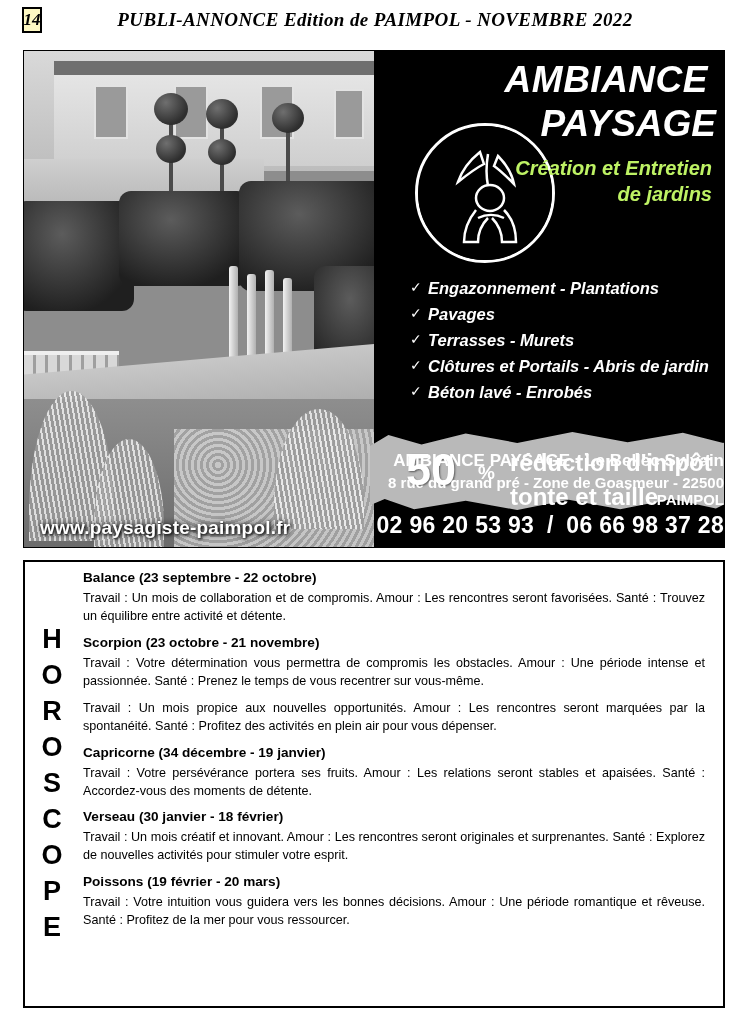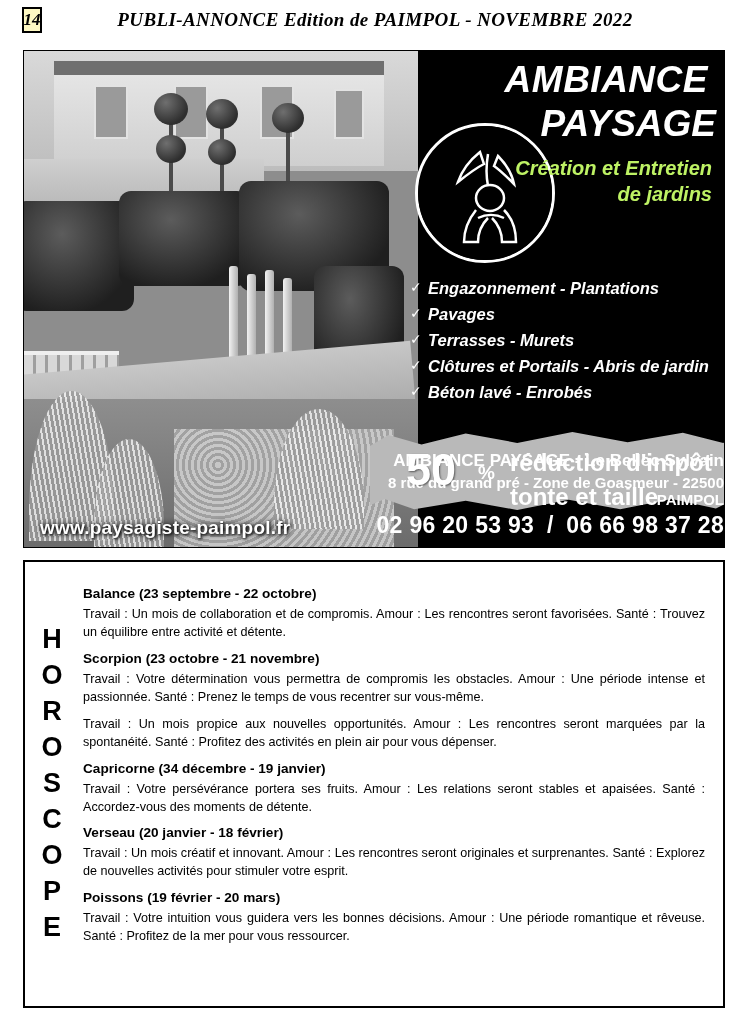--- a/index.html
+++ b/index.html
@@ -51,21 +51,21 @@
     left: 23px; top: 50px;
     width: 702px; height: 498px;
     background: #000;
     border: 1px solid #000;
     overflow: hidden;
   }
   
   .ad-photo {
     position: absolute;
     left: 0; top: 0;
-    width: 394px; height: 498px;
+    width: 350px; height: 498px;
     overflow: hidden;
     background: #8d8d8d;
   }
   .sky {
     position: absolute; left:0; top:0; width:100%; height:120px;
     background: linear-gradient(#d9d9d9, #bdbdbd);
   }
   .house {
     position: absolute; left: 30px; top: 10px; width: 330px; height: 105px;
     background: linear-gradient(#e8e8e8, #cfcfcf);
@@ -250,21 +250,21 @@
     width: 54px;
     display: flex; flex-direction: column;
     align-items: center; justify-content: center;
     padding: 8px 0;
   }
   .horo-side span {
     font-size: 27px; font-weight: bold; line-height: 1.33;
   }
   .horo-body {
     flex: 1;
-    padding: 24px 18px 6px 4px;
+    padding: 8px 18px 6px 4px;
   }
   .sign-title {
     font-size: 13.6px; font-weight: bold;
     margin: 0 0 4px 0;
   }
   .sign-text {
     font-size: 12.6px;
     line-height: 1.45;
     text-align: justify;
     margin: 0 0 9px 0;
@@ -403,18 +403,18 @@
     <span>E</span>
   </div>
   <div class="horo-body">
     <p class="sign-title">Balance (23 septembre - 22 octobre)</p>
     <p class="sign-text">Travail : Un mois de collaboration et de compromis. Amour : Les rencontres seront favorisées. Santé : Trouvez un équilibre entre activité et détente.</p>
     <p class="sign-title">Scorpion (23 octobre - 21 novembre)</p>
     <p class="sign-text">Travail : Votre détermination vous permettra de compromis les obstacles. Amour : Une période intense et passionnée. Santé : Prenez le temps de vous recentrer sur vous-même.</p>
     <p class="sign-text">Travail : Un mois propice aux nouvelles opportunités. Amour : Les rencontres seront marquées par la spontanéité. Santé : Profitez des activités en plein air pour vous dépenser.</p>
     <p class="sign-title">Capricorne (34 décembre - 19 janvier)</p>
     <p class="sign-text">Travail : Votre persévérance portera ses fruits. Amour : Les relations seront stables et apaisées. Santé : Accordez-vous des moments de détente.</p>
-    <p class="sign-title">Verseau (20 janvier - 18 février)</p>
+    <p class="sign-title">Verseau (30 janvier - 18 février)</p>
     <p class="sign-text">Travail : Un mois créatif et innovant. Amour : Les rencontres seront originales et surprenantes. Santé : Explorez de nouvelles activités pour stimuler votre esprit.</p>
     <p class="sign-title">Poissons (19 février - 20 mars)</p>
     <p class="sign-text">Travail : Votre intuition vous guidera vers les bonnes décisions. Amour : Une période romantique et rêveuse. Santé : Profitez de la mer pour vous ressourcer.</p>
   </div>
 </div>
 
 </body></html>

